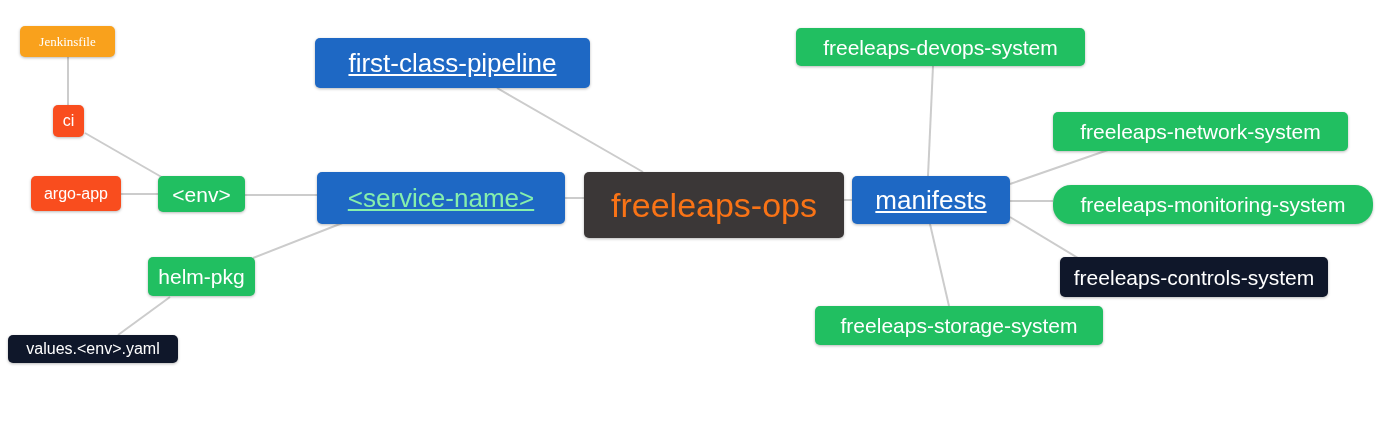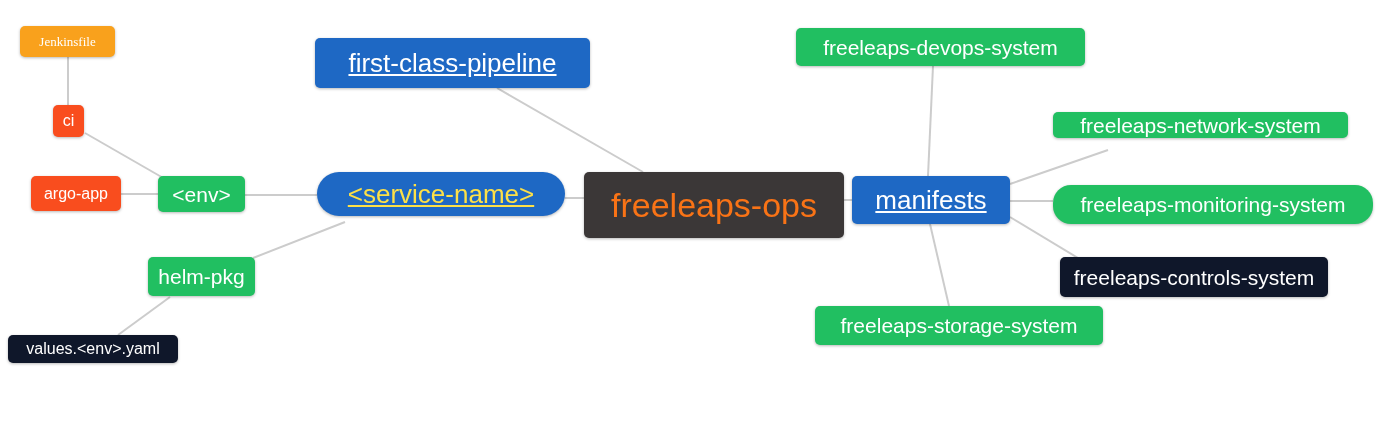--- a/index.html
+++ b/index.html
@@ -54,26 +54,26 @@
       <line x1="844" y1="200" x2="852" y2="200" stroke="#CCCCCC" stroke-width="2"></line>
       <line x1="928" y1="176" x2="933" y2="66" stroke="#CCCCCC" stroke-width="2"></line>
       <line x1="1010" y1="184" x2="1108" y2="150" stroke="#CCCCCC" stroke-width="2"></line>
       <line x1="1010" y1="201" x2="1053" y2="201" stroke="#CCCCCC" stroke-width="2"></line>
       <line x1="1010" y1="217" x2="1078" y2="258" stroke="#CCCCCC" stroke-width="2"></line>
       <line x1="930" y1="224" x2="949" y2="306" stroke="#CCCCCC" stroke-width="2"></line>
     </svg>
   <div id="node-layer">
       <div class="node d0" style="left: 584px; top: 172px; width: 260px; height: 66px; background: rgb(59, 55, 55); color: #f97316;">freeleaps-ops</div>
       <div class="node d1" style="left: 315px; top: 38px; width: 275px; height: 50px; background: rgb(30, 104, 196); color: rgb(255, 255, 255);">first-class-pipeline</div>
-      <div class="node d1" style="left: 317px; top: 172px; width: 248px; height: 44px; background: rgb(30, 104, 196); color: #fde047; border-radius: 24px;">&lt;service-name&gt;</div>
+      <div class="node d1" style="left: 317px; top: 172px; width: 248px; height: 52px; background: rgb(30, 104, 196); color: #86efac;">&lt;service-name&gt;</div>
       <div class="node d1" style="left: 852px; top: 176px; width: 158px; height: 48px; background: rgb(30, 104, 196); color: rgb(255, 255, 255);">manifests</div>
       <div class="node d2" style="left: 158px; top: 176px; width: 87px; height: 36px; background: rgb(33, 191, 97); color: rgb(255, 255, 255);">&lt;env&gt;</div>
       <div class="node d2" style="left: 148px; top: 257px; width: 107px; height: 39px; background: rgb(33, 191, 97); color: rgb(255, 255, 255);">helm-pkg</div>
       <div class="node d2" style="left: 796px; top: 28px; width: 289px; height: 38px; background: rgb(33, 191, 97); color: rgb(255, 255, 255);">freeleaps-devops-system</div>
-      <div class="node d2" style="left: 1053px; top: 112px; width: 295px; height: 26px; background: rgb(33, 191, 97); color: rgb(255, 255, 255);">freeleaps-network-system</div>
+      <div class="node d2" style="left: 1053px; top: 112px; width: 295px; height: 39px; background: rgb(33, 191, 97); color: rgb(255, 255, 255);">freeleaps-network-system</div>
       <div class="node d2" style="left: 1053px; top: 185px; width: 320px; height: 39px; background: rgb(33, 191, 97); color: rgb(255, 255, 255); border-radius: 18px;">freeleaps-monitoring-system</div>
       <div class="node d2" style="left: 1060px; top: 257px; width: 268px; height: 40px; background: #0f172a; color: rgb(255, 255, 255);">freeleaps-controls-system</div>
       <div class="node d2" style="left: 815px; top: 306px; width: 288px; height: 39px; background: rgb(33, 191, 97); color: rgb(255, 255, 255);">freeleaps-storage-system</div>
       <div class="node d3" style="left: 53px; top: 105px; width: 31px; height: 32px; background: rgb(249, 77, 30); color: rgb(255, 255, 255);">ci</div>
       <div class="node d3" style="left: 31px; top: 176px; width: 90px; height: 35px; background: rgb(249, 77, 30); color: rgb(255, 255, 255);">argo-app</div>
       <div class="node d3" style="left: 8px; top: 335px; width: 170px; height: 28px; background: #0f172a; color: rgb(255, 255, 255);">values.&lt;env&gt;.yaml</div>
       <div class="node d4" style="left: 20px; top: 26px; width: 95px; height: 31px; background: rgb(249, 161, 28); color: rgb(255, 255, 255); font-family: Liberation Serif, serif;">Jenkinsfile</div>
     </div>
 </div>
 

